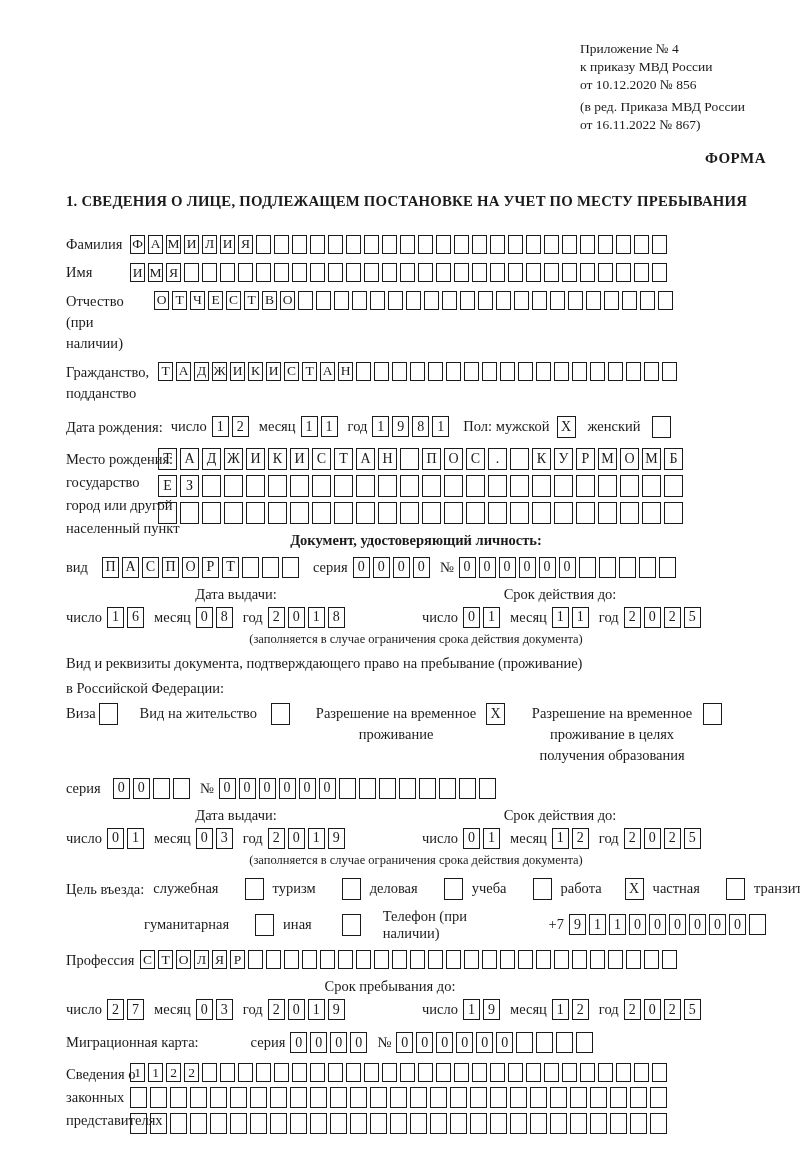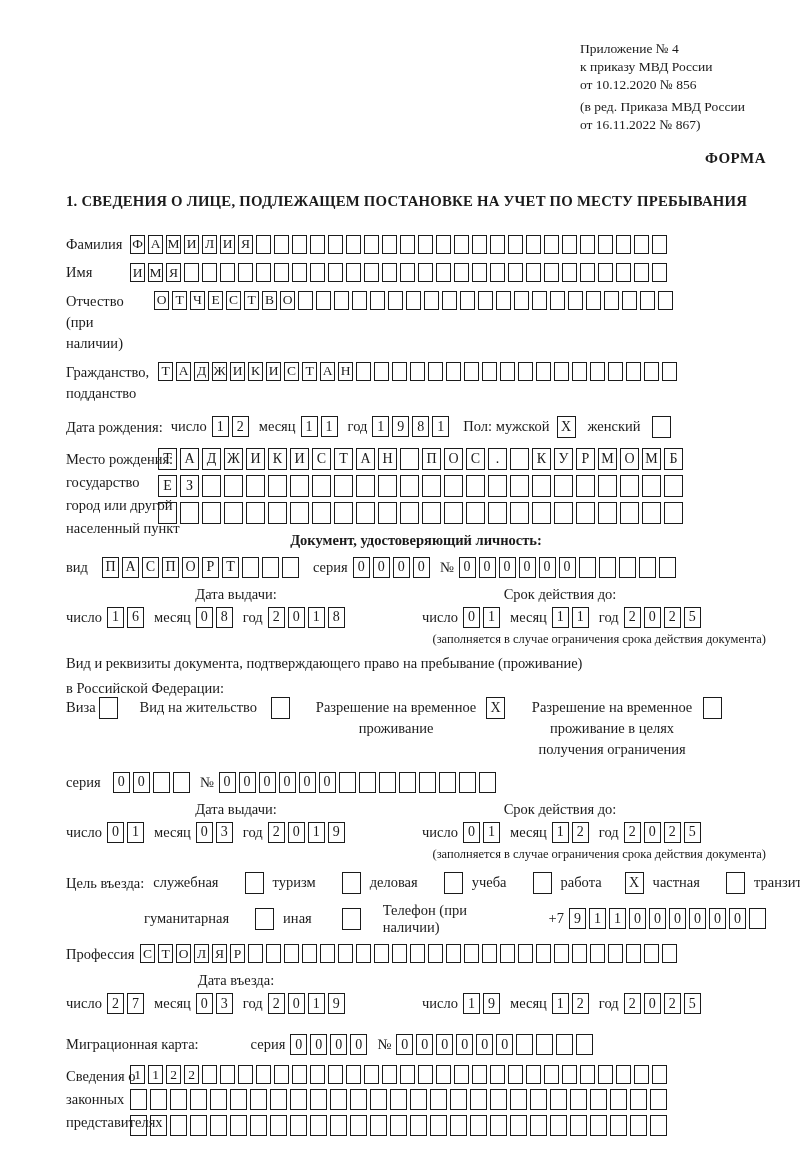--- a/index.html
+++ b/index.html
@@ -40,24 +40,24 @@
   .legal .block-rows { margin-left: 64px; }
 
   .center-bold { text-align: center; font-weight: bold; font-size: 14.5px; margin-top: 8px; }
 
   .dual-head { display: flex; margin-top: 8px; font-size: 14.5px; }
   .dh-left { width: 340px; text-align: center; }
   .dh-right { flex: 1; text-align: center; padding-right: 52px; }
   .dual-row { display: flex; margin-top: 4px; align-items: center; }
   .dr-left { width: 340px; display: flex; align-items: center; }
   .dr-right { flex: 1; display: flex; align-items: center; padding-left: 16px; }
-  .note { text-align: right; font-size: 12.5px; margin-top: 4px; }
+  .note { text-align: center; font-size: 12.5px; margin-top: 4px; }
 
   .plain { font-size: 14.5px; margin-top: 8px; }
-  .visa-row { display: flex; align-items: flex-start; gap: 22px; }
+  .visa-row { display: flex; align-items: flex-start; margin-top: 6px; gap: 22px; }
   .visa-item { display: flex; align-items: flex-start; }
   .visa-item .vlbl { font-size: 14.5px; line-height: 1.45; }
   .visa-item .vlbl.ctr { text-align: center; }
   .opt { display: inline-flex; align-items: center; margin-left: 9px; gap: 20px; }
   .opt .olbl { font-size: 14.5px; }
 </style>
 </head>
 <body>
 
 <div class="page">
@@ -432,21 +432,21 @@
       <span class="checkbox" style="margin-left:14px"></span>
     </div>
     <div class="visa-item">
       <span class="vlbl ctr" style="width:168px">
         <span>Разрешение на временное</span><br><span>проживание</span>
       </span>
       <span class="checkbox">X</span>
     </div>
     <div class="visa-item">
       <span class="vlbl ctr" style="width:170px">
-        <span>Разрешение на временное</span><br><span>проживание в целях</span><br><span>получения ограничения</span>
+        <span>Разрешение на временное</span><br><span>проживание в целях</span><br><span>получения образования</span>
       </span>
       <span class="checkbox"></span>
     </div>
   </div>
 
   <div class="row" style="margin-top:12px">
     <span class="lbl" style="margin-right:12px">серия</span>
     <span class="cells md">
         <span class="cell">0</span>
         <span class="cell">0</span>
@@ -604,21 +604,21 @@
         <span class="cell"></span>
         <span class="cell"></span>
         <span class="cell"></span>
         <span class="cell"></span>
         <span class="cell"></span>
         <span class="cell"></span>
       </span>
   </div>
 
   <div class="dual-head">
-    <div class="dh-left">Дата въезда:</div>
+    <div class="dh-right">Срок пребывания до:</div>
   </div>
   <div class="dual-row">
     <div class="dr-left">
       <span class="dlab">число</span>
       <span class="cells md">
           <span class="cell">2</span>
           <span class="cell">7</span>
         </span>
       <span class="dlab">месяц</span>
       <span class="cells md">
@@ -647,21 +647,21 @@
       <span class="dlab">год</span>
       <span class="cells md">
           <span class="cell">2</span>
           <span class="cell">0</span>
           <span class="cell">2</span>
           <span class="cell">5</span>
         </span>
     </div>
   </div>
 
-  <div class="row" style="margin-top:20px">
+  <div class="row" style="margin-top:12px">
     <span class="lbl">Миграционная карта:</span>
     <span class="dlab" style="margin-left:52px">серия</span>
     <span class="cells md">
         <span class="cell">0</span>
         <span class="cell">0</span>
         <span class="cell">0</span>
         <span class="cell">0</span>
       </span>
     <span class="dlab">№</span>
     <span class="cells md">

